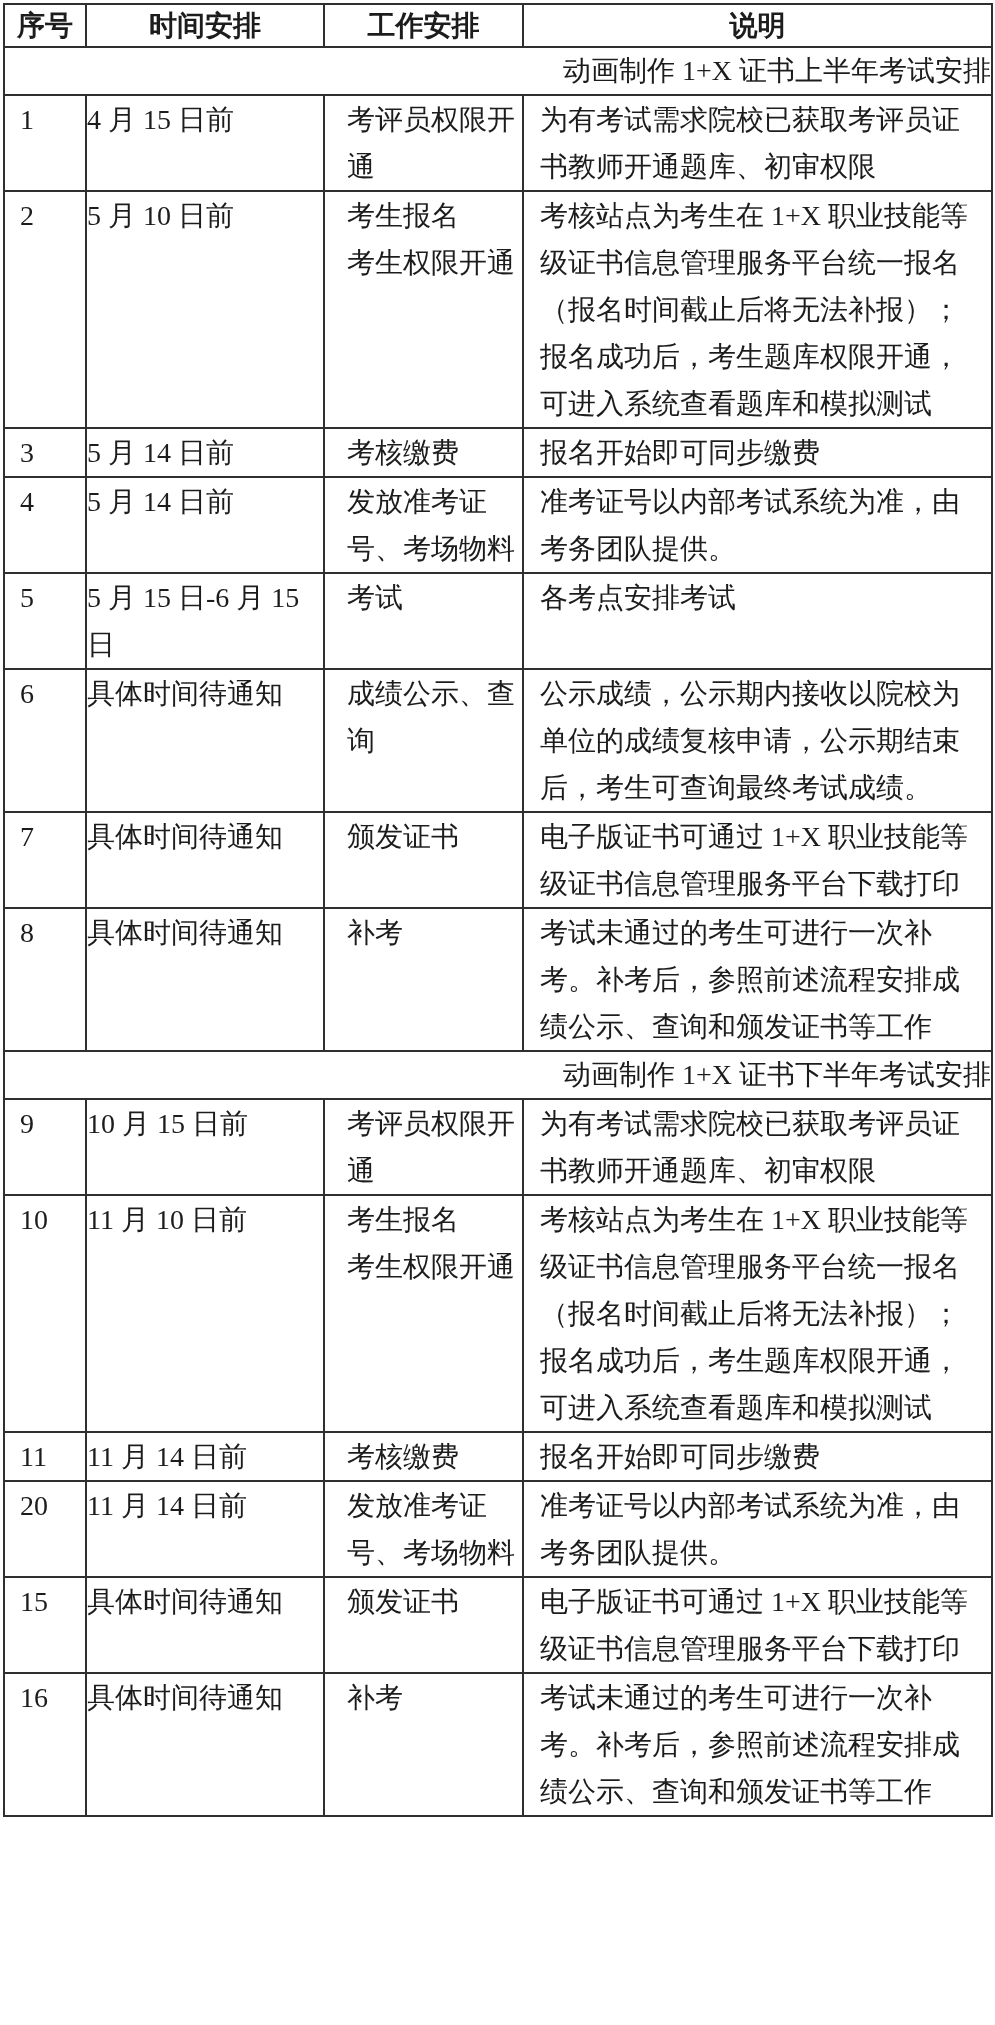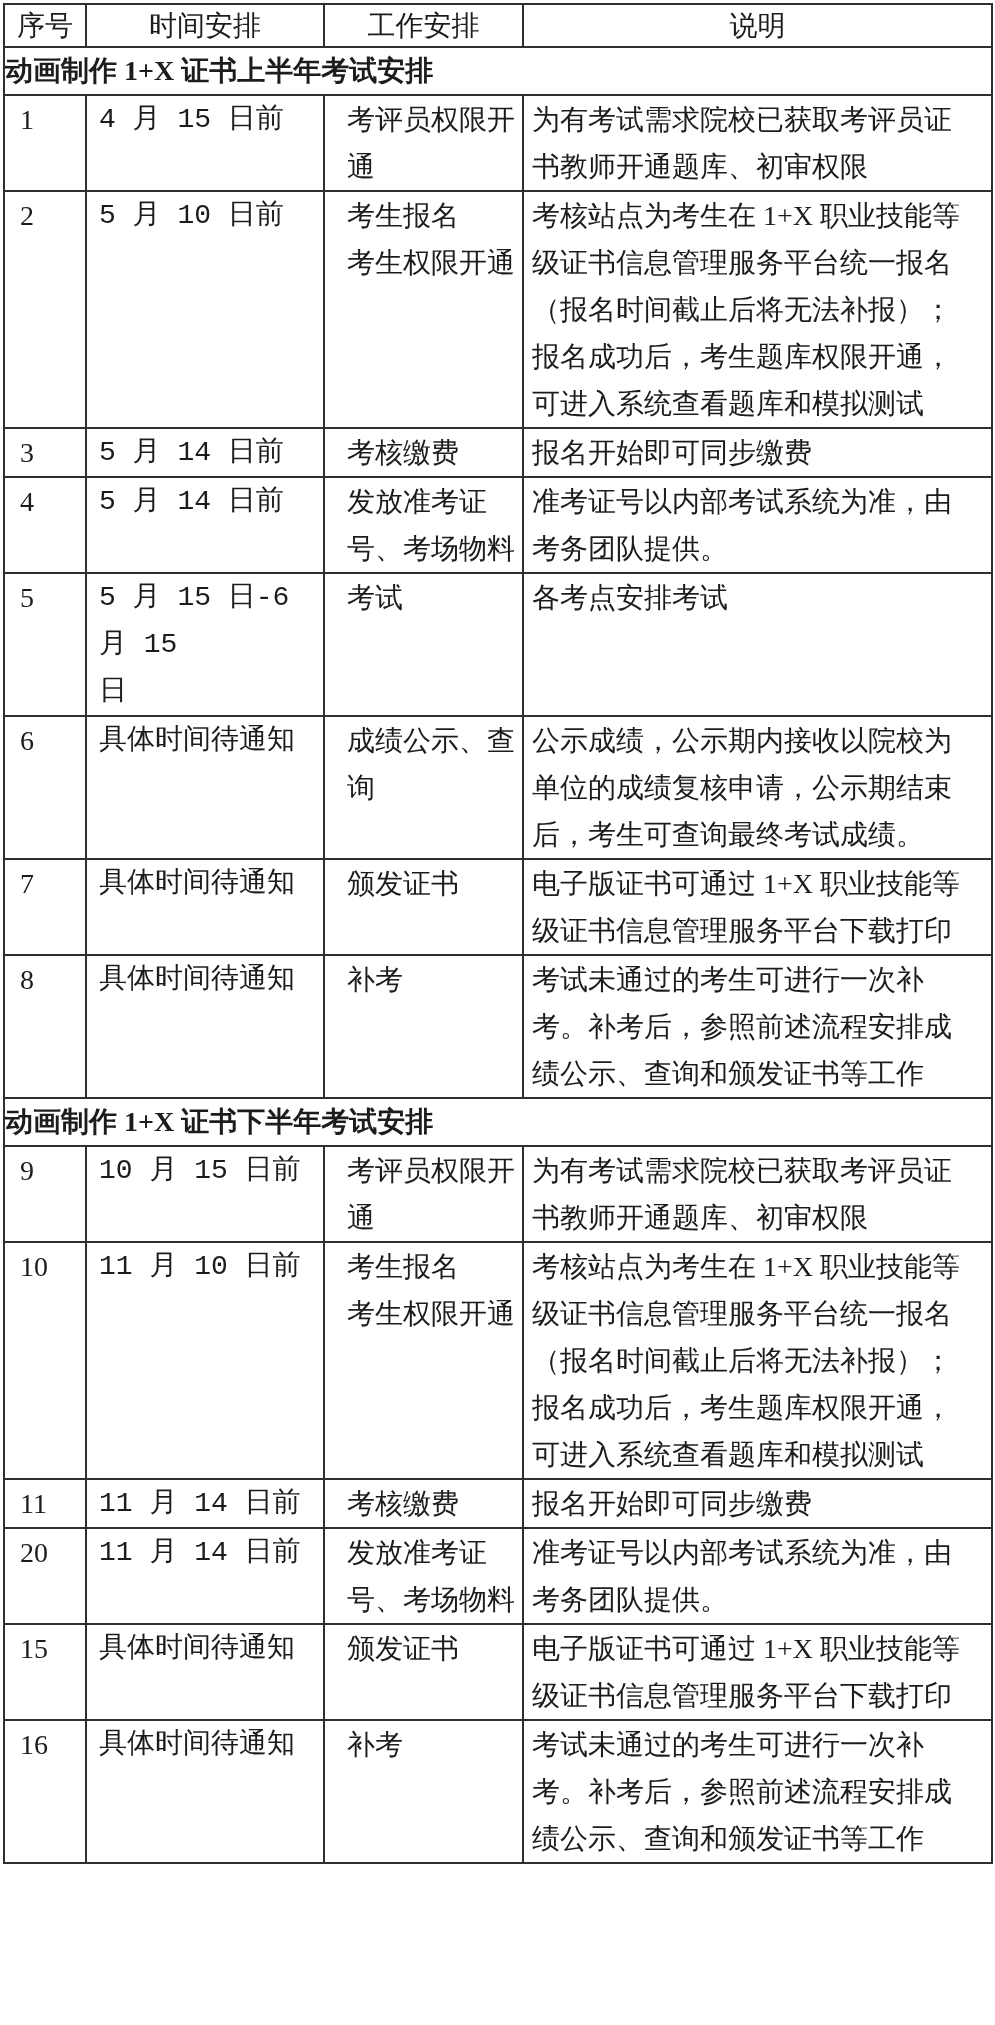--- a/index.html
+++ b/index.html
@@ -9,26 +9,26 @@
        margin:3px 0 0 3px;width:988px;}
   .sched th,.sched td{
        border:2px solid #2f2f2f;
        vertical-align:top;
        white-space:pre-line;
        font-size:28px;
        line-height:47px;
        padding:0;
        overflow:hidden;
        word-break:break-all;}
-  .sched th{font-weight:normal;text-align:center;line-height:41px;height:41px;}
-  .section-row td{font-weight:bold;text-align:left;line-height:46px;height:46px;}
+  .sched th{font-weight:bold;text-align:center;line-height:41px;height:41px;}
+  .section-row td{font-weight:normal;text-align:right;line-height:46px;height:46px;}
   td.c-no{padding-left:15px;}
-  td.c-time{padding-left:12px;padding-right:4px;font-family:Liberation Mono, monospace;}
+  td.c-time{padding-right:4px;}
   td.c-work{padding-left:22px;padding-right:5px;}
-  td.c-desc{padding-left:8px;padding-right:6px;}
+  td.c-desc{padding-left:16px;padding-right:6px;}
 </style>
 </head>
 <body>
 
 <table class="sched">
   <colgroup>
     <col style="width:82px">
       <col style="width:238px">
       <col style="width:199px">
       <col style="width:469px">

